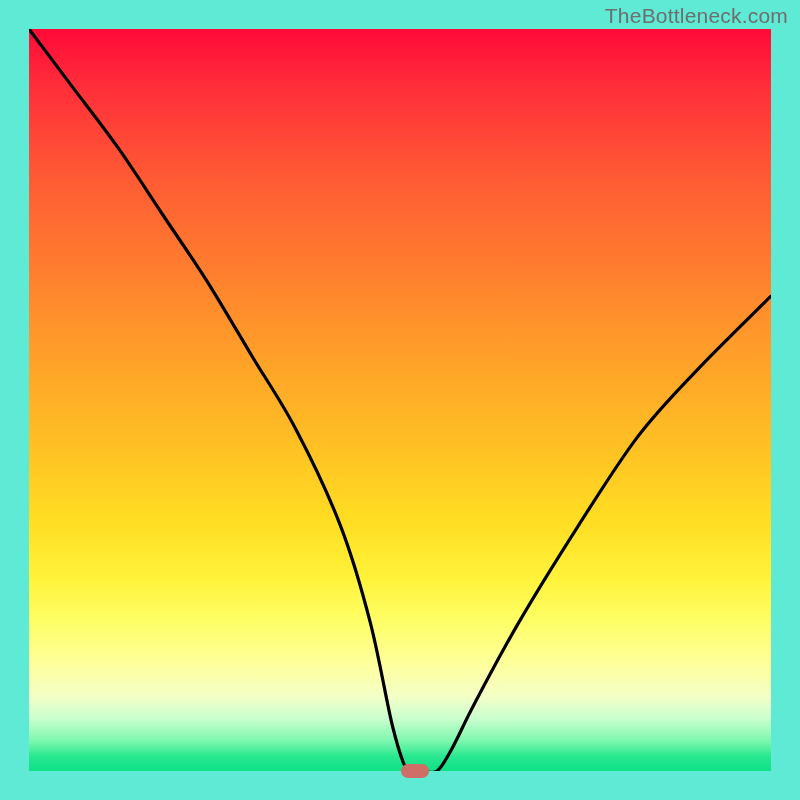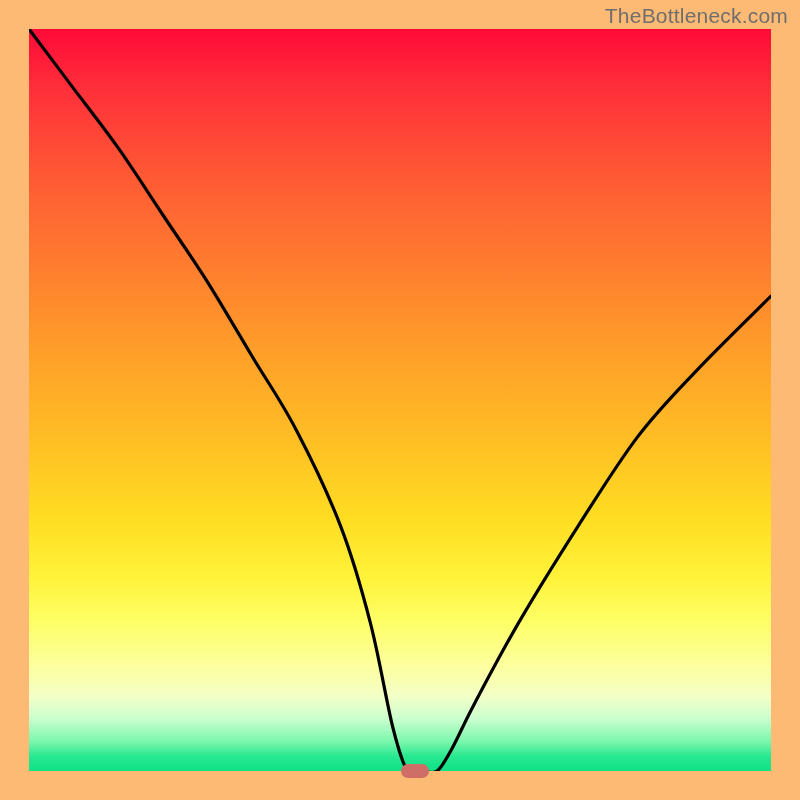--- a/index.html
+++ b/index.html
@@ -8,21 +8,21 @@
     width: 800px;
     height: 800px;
     background: #000;
     overflow: hidden;
     font-family: Arial, Helvetica, sans-serif;
   }
   .frame {
     position: relative;
     width: 800px;
     height: 800px;
-    background: #fdba74;
+    background: #5eead4;
   }
   .watermark {
     position: absolute;
     top: 4px;
     right: 12px;
     color: #6e6e6e;
     font-size: 21px;
     font-weight: 500;
     letter-spacing: 0.2px;
     z-index: 30;

